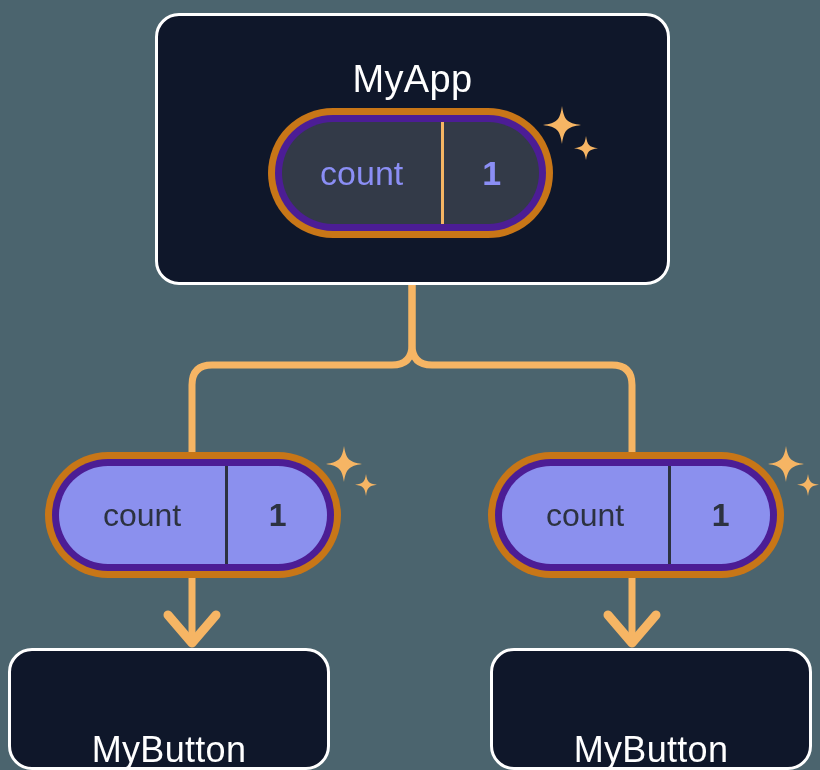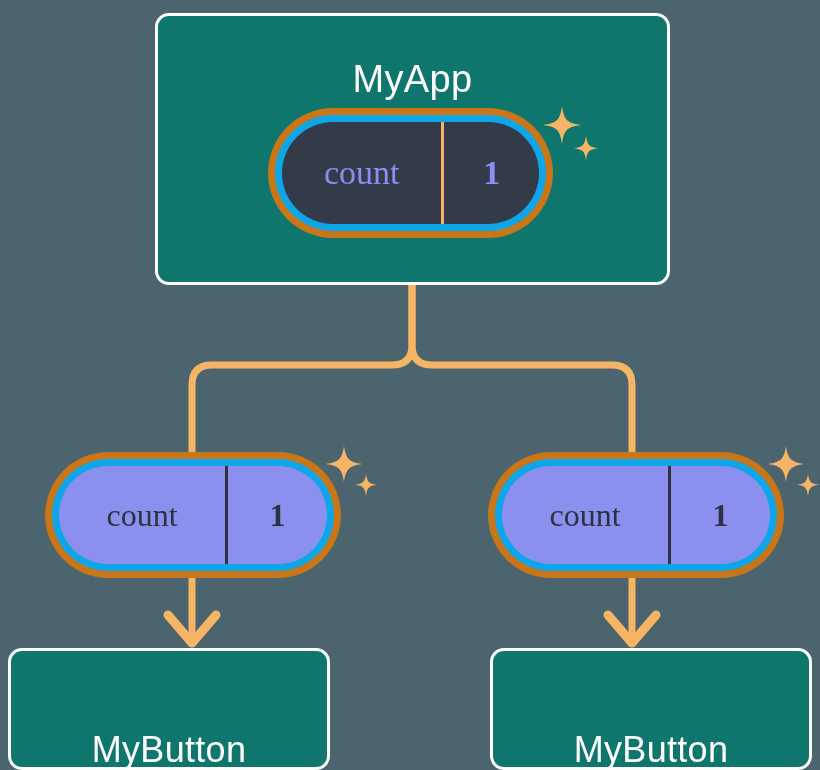--- a/index.html
+++ b/index.html
@@ -23,23 +23,23 @@
   #wires {
     position: absolute;
     left: 0; top: 0;
     width: 820px; height: 770px;
     pointer-events: none;
   }
 
   
   .comp-box {
     position: absolute;
-    background: #0f766e;
+    background: #0f172a;
     border: 3px solid #ffffff;
-    border-radius: 14px;
+    border-radius: 24px;
     box-sizing: border-box;
     padding-left: 44px;
   }
   .comp-title {
     position: absolute;
     left: 0;
     width: 100%;
     text-align: center;
     color: #ffffff;
     font-weight: 400;
@@ -75,25 +75,24 @@
     position: absolute;
     box-sizing: border-box;
     border-radius: 999px;
     background: #c87617;            
     padding: 7px;
     display: flex;
   }
   .pill-inner {
     flex: 1;
     border-radius: 999px;
-    background: #0ea5e9;            
+    background: #4c1d95;            
     padding: 7px;
     display: flex;
     box-sizing: border-box;
-    font-family: Liberation Serif, serif;
   }
   .pill-face {
     flex: 1;
     border-radius: 999px;
     display: flex;
     align-items: stretch;
     overflow: hidden;
     box-sizing: border-box;
   }
   .pill-key, .pill-val {

